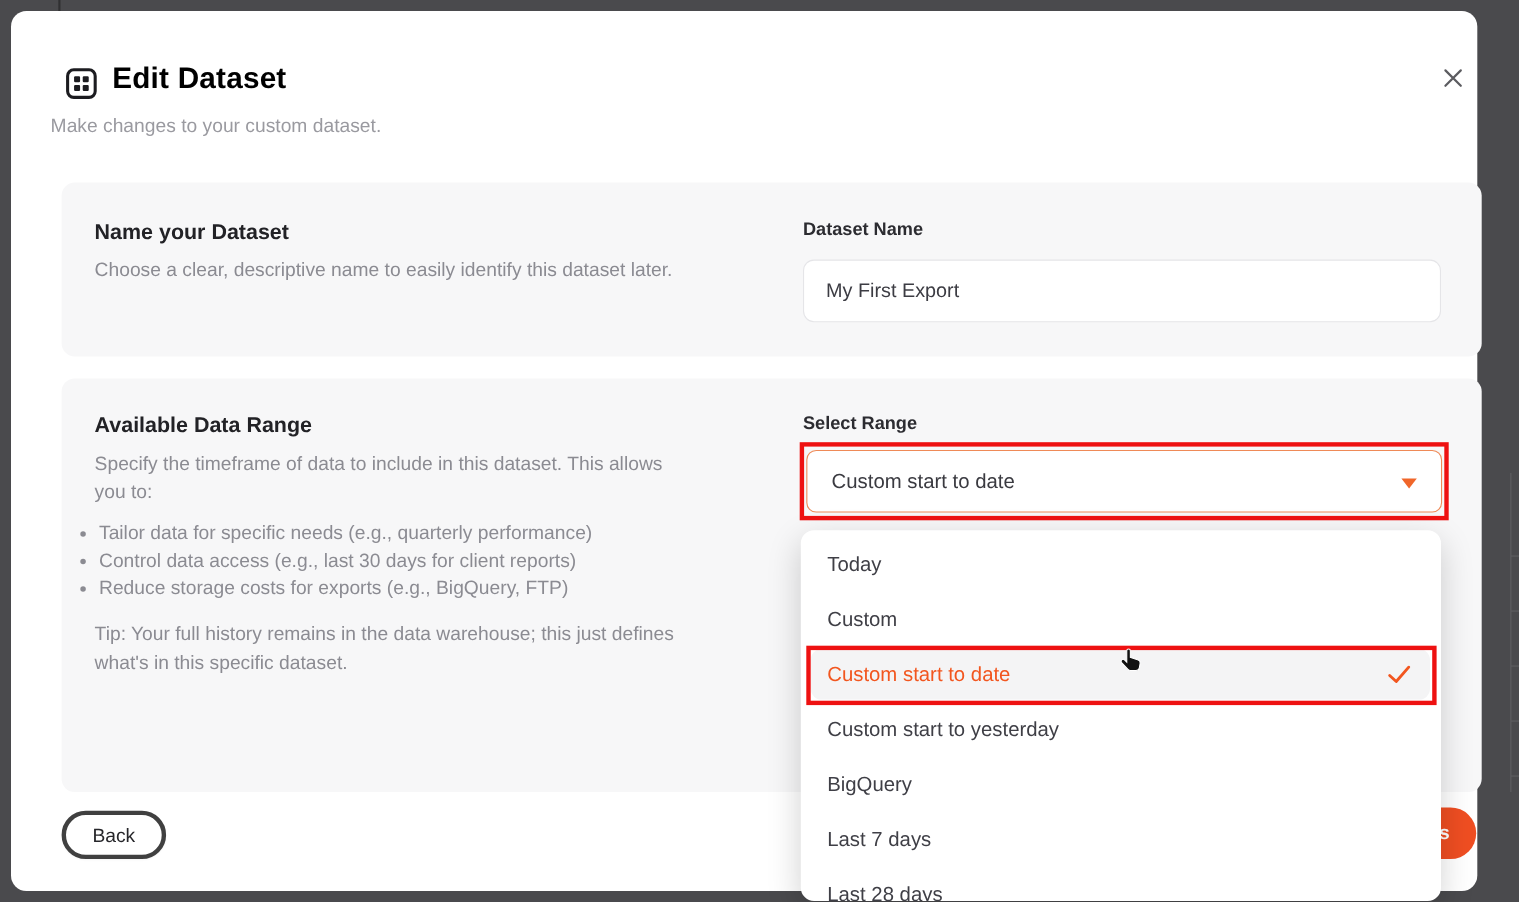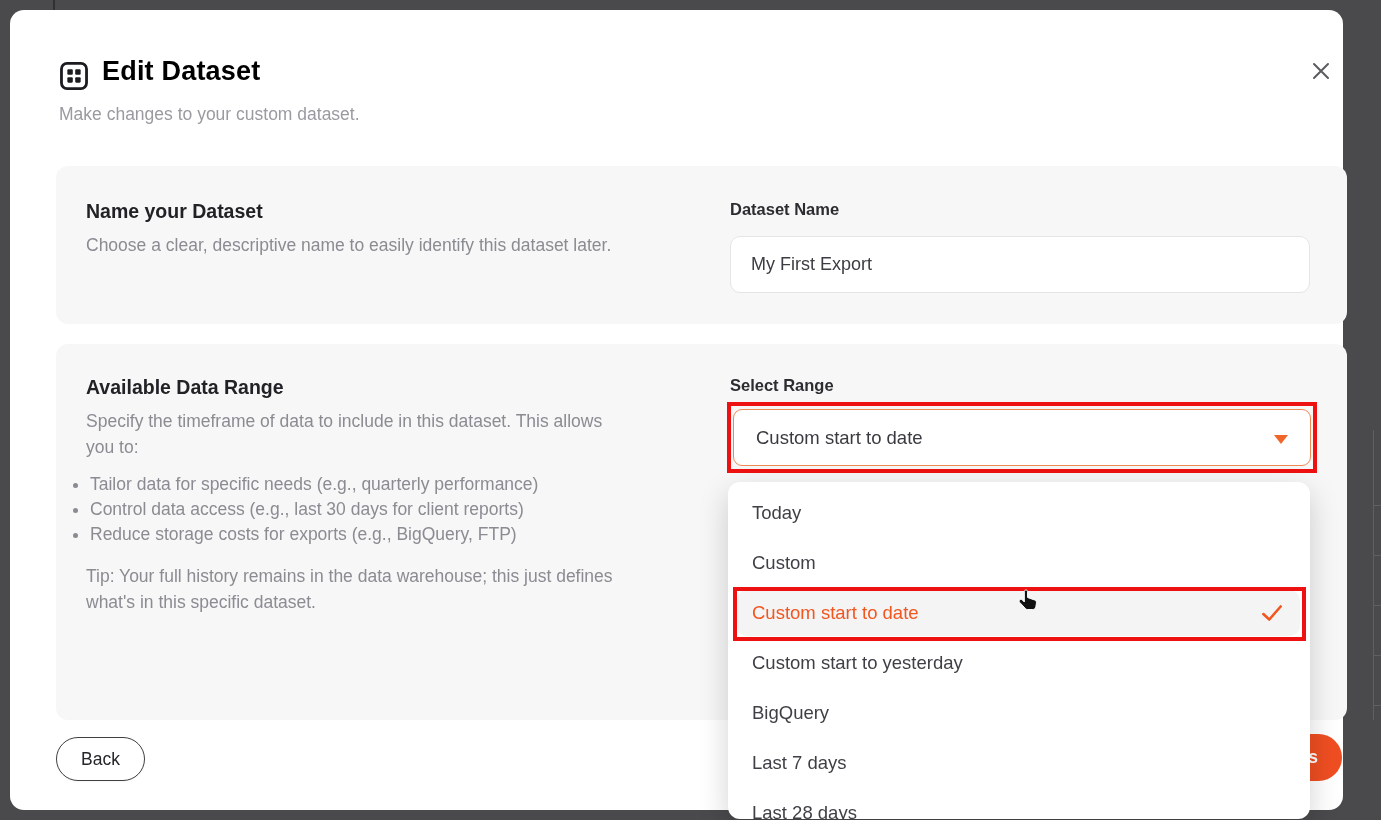--- a/index.html
+++ b/index.html
@@ -13,21 +13,21 @@
 
   .modal { position:absolute; left:10px; top:10px; width:1333px; height:800px;
            background:#ffffff; border-radius:14px; }
 
   
   .hdr-icon { position:absolute; left:48px; top:50px; width:32px; height:32px; }
   .title { position:absolute; left:92px; top:46px; font-size:27px; font-weight:700; color:#000000; letter-spacing:.2px; }
   .close-btn { position:absolute; left:1293px; top:44px; width:36px; height:36px; display:flex;
                align-items:center; justify-content:center; cursor:pointer; background:none; border:none; }
   .close-btn svg { width:24px; height:24px; }
-  .subtitle { position:absolute; left:49px; top:94px; font-size:17.5px; color:#9a9aa0; }
+  .subtitle { position:absolute; left:36px; top:94px; font-size:17.5px; color:#9a9aa0; }
 
   
   .card { position:absolute; left:46px; width:1291px; background:#f7f7f8; border-radius:12px; }
   .card1 { top:156px; height:158px; }
   .card2 { top:334px; height:376px; }
   .sec-heading { position:absolute; font-size:19.5px; font-weight:700; color:#222226; }
   .sec-desc { position:absolute; font-size:17.5px; line-height:26px; color:#8b8b92; }
   .bullets { position:absolute; left:80px; top:462px; width:600px; list-style:disc; color:#8b8b92; }
   .bullets li { font-size:17.5px; line-height:25px; color:#8b8b92; }
   .tip { position:absolute; left:76px; top:553px; width:560px; font-size:17.5px; line-height:26px; color:#8b8b92; }
@@ -56,21 +56,21 @@
             padding:0 24px; font-size:18.5px; color:#3f3f46; cursor:pointer; }
   .dd-opt.selected { left:9px; right:10px; height:46px; background:#f4f4f5; border-radius:10px;
                      padding:0 15px; color:#f2561f; justify-content:space-between; }
   .dd-red-frame { position:absolute; left:5px; top:105px; width:573px; height:54px;
                   border:4px solid #ee1111; z-index:3; pointer-events:none; }
   .check-icon { width:26px; height:26px; }
   .cursor-hand { position:absolute; left:288px; top:106px; width:26px; height:26px; z-index:5; }
 
   
   .back-btn { position:absolute; left:46px; top:727px; height:44px; padding:0 24px; background:#fff;
-              border:1px solid #404040; border-radius:22px; font-size:17.5px; font-weight:500; color:#26262a;
+              border:4px solid #404040; border-radius:22px; font-size:17.5px; font-weight:500; color:#26262a;
               font-family:inherit; cursor:pointer; box-shadow:0 1px 2px rgba(0,0,0,0.04); }
   .save-btn { position:absolute; left:1132px; top:724px; width:200px; height:47px; background:#ef4e22;
               border:none; border-radius:24px; color:#fff; font-size:17.5px; font-weight:700;
               font-family:inherit; text-align:right; padding-right:24px; cursor:pointer; z-index:4; }
 </style>
 </head>
 <body>
 
 <div id="screen">
 

